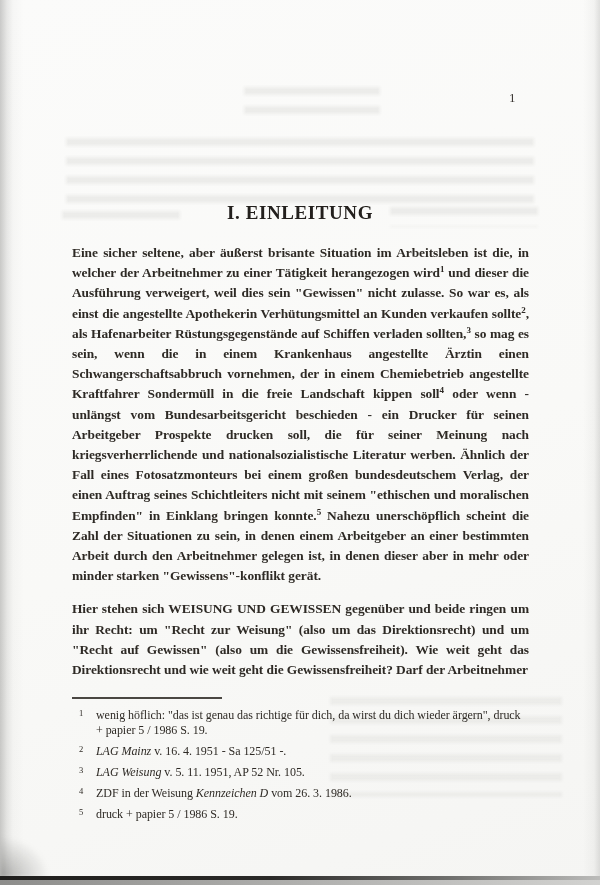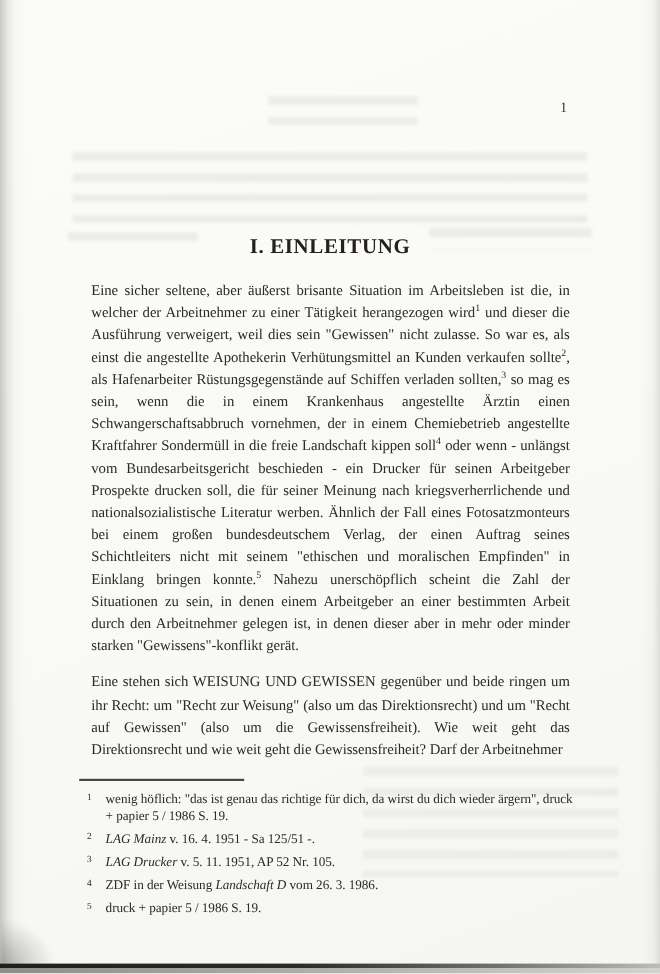--- a/index.html
+++ b/index.html
@@ -9,31 +9,31 @@
     overflow:hidden;
     font-family:"Liberation Serif","DejaVu Serif",serif;
   }
 
   .page-number {
     position:absolute; left:509px; top:90px;
     font-size:13px; color:#3c3834;
   }
 
   .heading {
-    position:absolute; left:0; right:0; top:199px; margin:15px;
+    position:absolute; left:0; right:0; top:199px; margin:3px;
     text-align:center; font-size:19px; font-weight:bold;
     letter-spacing:0.6px; color:#23201d;
   }
 
   .text-column {
     position:absolute; left:72px; top:243px; width:457px;
     color:#2e2a25; font-size:13.4px; line-height:20.2px;
     letter-spacing:-0.05px;
   }
-  .body-para { margin:11px; text-align:justify; }
+  .body-para { margin:0; text-align:justify;font-weight:bold; }
   .body-para + .body-para { margin-top:13px; }
   sup.fnref { font-size:9px; line-height:0; vertical-align:super; }
 
   .footnote-section { margin-top:17px; }
   .fn-rule { width:150px; height:1.5px; background:#4a4742; margin:0 0 9px 0; }
   .footnote-list {
     list-style:none; margin:0; padding:0;
     font-size:12px; line-height:15.4px; color:#2e2a25;
   }
   .footnote-item { position:relative; padding-left:24px; margin-bottom:5.5px; text-align:left; }
@@ -89,30 +89,30 @@
   <div class="ghost ghost-lines ghost-head-left"></div>
   <div class="ghost ghost-lines ghost-foot"></div>
 
   <div class="page-number">1</div>
 
   <h1 class="heading">I. EINLEITUNG</h1>
 
   <div class="text-column">
     <div id="body-copy">
         <p class="body-para"><span>Eine sicher seltene, aber äußerst brisante Situation im Arbeitsleben ist die, in welcher der Arbeitnehmer zu einer Tätigkeit herangezogen wird</span><sup class="fnref">1</sup><span> und dieser die Ausführung verweigert, weil dies sein "Gewissen" nicht zulasse. So war es, als einst die angestellte Apothekerin Verhütungsmittel an Kunden verkaufen sollte</span><sup class="fnref">2</sup><span>, als Hafenarbeiter Rüstungsgegenstände auf Schiffen verladen sollten,</span><sup class="fnref">3</sup><span> so mag es sein, wenn die in einem Krankenhaus angestellte Ärztin einen Schwangerschaftsabbruch vornehmen, der in einem Chemiebetrieb angestellte Kraftfahrer Sondermüll in die freie Landschaft kippen soll</span><sup class="fnref">4</sup><span> oder wenn - unlängst vom Bundesarbeitsgericht beschieden - ein Drucker für seinen Arbeitgeber Prospekte drucken soll, die für seiner Meinung nach kriegsverherrlichende und nationalsozialistische Literatur werben. Ähnlich der Fall eines Fotosatzmonteurs bei einem großen bundesdeutschem Verlag, der einen Auftrag seines Schichtleiters nicht mit seinem "ethischen und moralischen Empfinden" in Einklang bringen konnte.</span><sup class="fnref">5</sup><span> Nahezu unerschöpflich scheint die Zahl der Situationen zu sein, in denen einem Arbeitgeber an einer bestimmten Arbeit durch den Arbeitnehmer gelegen ist, in denen dieser aber in mehr oder minder starken "Gewissens"-konflikt gerät.</span></p>
-        <p class="body-para"><span>Eine stehen sich WEISUNG UND GEWISSEN gegenüber und beide ringen um ihr Recht: um "Recht zur Weisung" (also um das Direktionsrecht) und um "Recht auf Gewissen" (also um die Gewissensfreiheit). Wie weit geht das Direktionsrecht und wie weit geht die Gewissensfreiheit? Darf der Arbeitnehmer</span></p>
+        <p class="body-para"><span>Hier stehen sich WEISUNG UND GEWISSEN gegenüber und beide ringen um ihr Recht: um "Recht zur Weisung" (also um das Direktionsrecht) und um "Recht auf Gewissen" (also um die Gewissensfreiheit). Wie weit geht das Direktionsrecht und wie weit geht die Gewissensfreiheit? Darf der Arbeitnehmer</span></p>
       </div>
 
     <div class="footnote-section">
       <div class="fn-rule"></div>
       <ol id="footnote-list" class="footnote-list">
           <li class="footnote-item"><span class="fn-num">1</span><span>wenig höflich: "das ist genau das richtige für dich, da wirst du dich wieder ärgern", druck + papier 5 / 1986 S. 19.</span></li>
           <li class="footnote-item"><span class="fn-num">2</span><em>LAG Mainz</em><span> v. 16. 4. 1951 - Sa 125/51 -.</span></li>
-          <li class="footnote-item"><span class="fn-num">3</span><em>LAG Drucker</em><span> v. 5. 11. 1951, AP 52 Nr. 105.</span></li>
-          <li class="footnote-item"><span class="fn-num">4</span><span>ZDF in der Weisung </span><em>Landschaft D</em><span> vom 26. 3. 1986.</span></li>
+          <li class="footnote-item"><span class="fn-num">3</span><em>LAG Weisung</em><span> v. 5. 11. 1951, AP 52 Nr. 105.</span></li>
+          <li class="footnote-item"><span class="fn-num">4</span><span>ZDF in der Weisung </span><em>Kennzeichen D</em><span> vom 26. 3. 1986.</span></li>
           <li class="footnote-item"><span class="fn-num">5</span><span>druck + papier 5 / 1986 S. 19.</span></li>
         </ol>
     </div>
   </div>
 
   <div class="edge-left"></div>
   <div class="edge-right"></div>
   <div class="corner-blob"></div>
   <div class="edge-bottom-line"></div>
   <div class="edge-bottom-under"></div>

